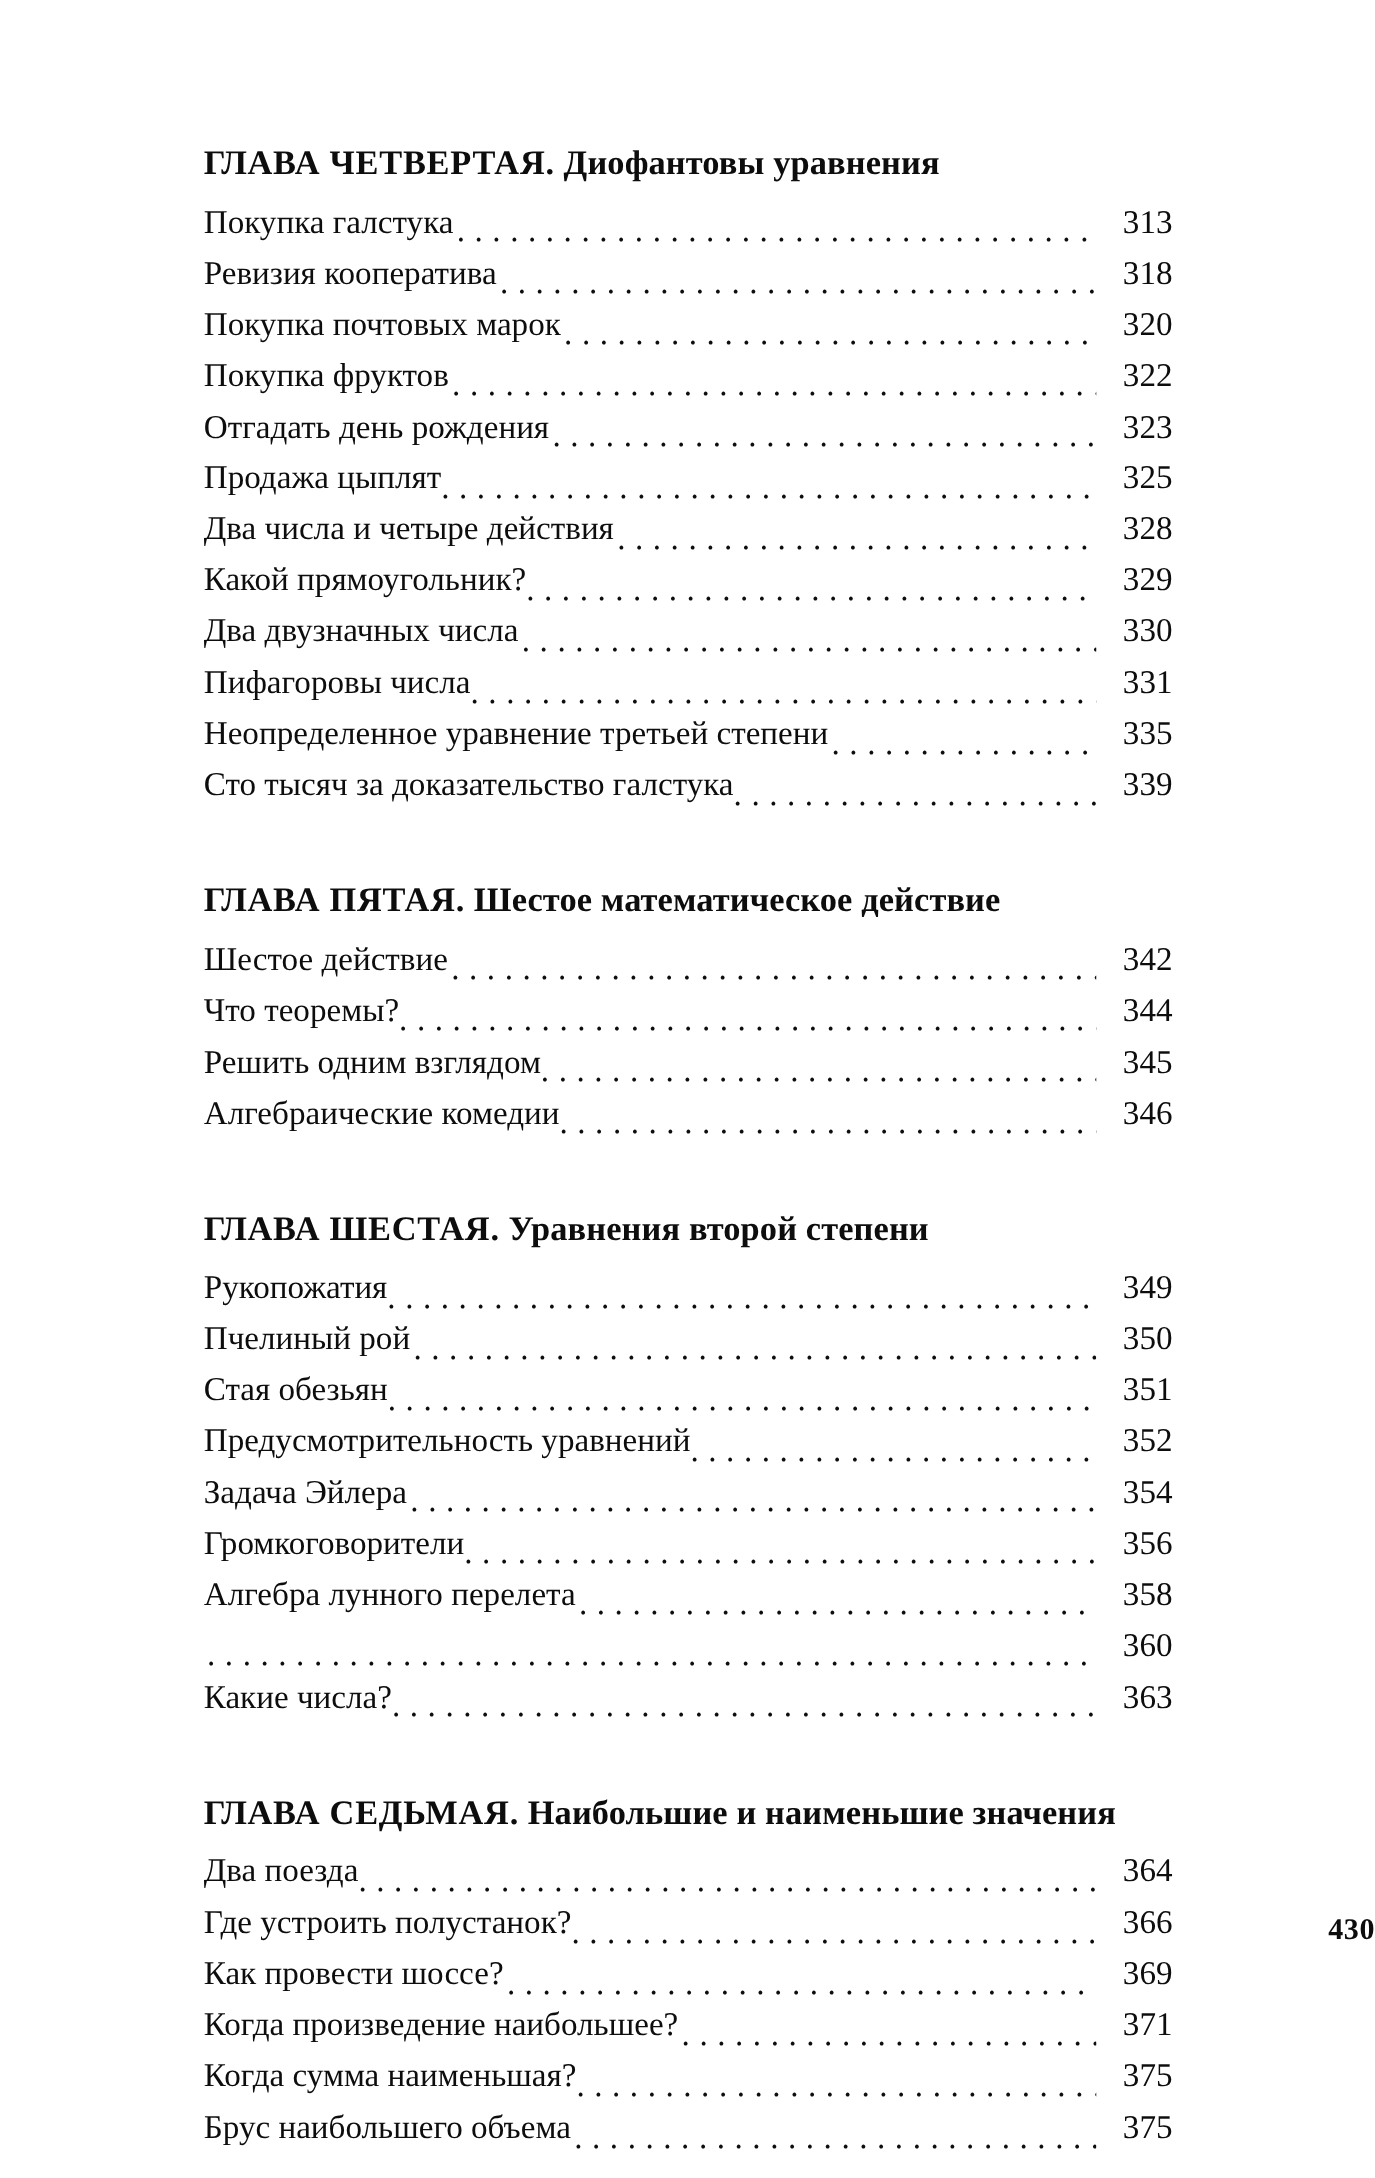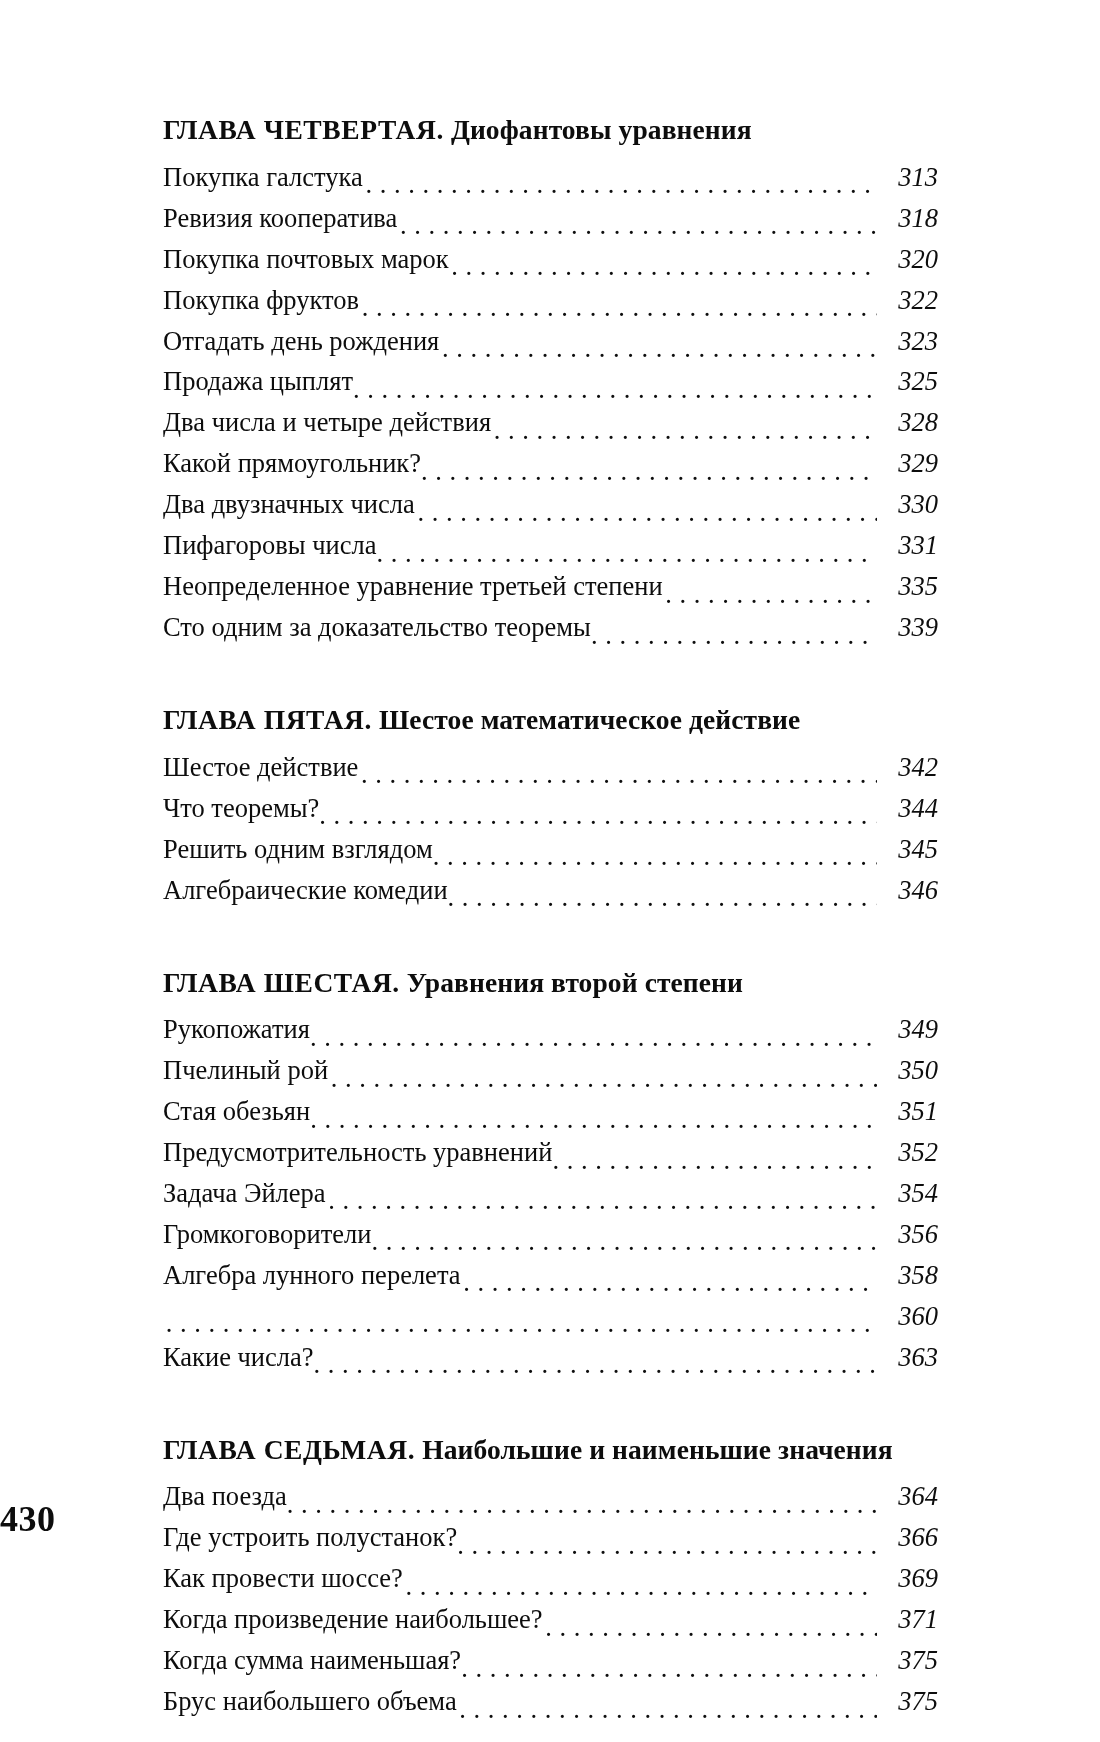--- a/index.html
+++ b/index.html
@@ -79,30 +79,29 @@
 
   
   .entry.tight .entry-leader {
     margin-left: 0;
   }
 
   .entry-page {
     flex: 0 0 auto;
     text-align: right;
     min-width: 58px;
-    font-style: italic;
   }
 
   .footer {
     position: absolute;
     left: 0;
     right: 0;
-    top: 1498px;
-    text-align: left;
-    font-size: 36px;
+    top: 1531px;
+    text-align: right;
+    font-size: 24px;
     font-weight: bold;
     letter-spacing: 0.5px;
   }
 </style>
 </head>
 <body>
 
 <div class="page">
   <div class="toc" id="toc-root">
       <div class="chapter-block">
@@ -156,21 +155,21 @@
           <span class="entry-title">Пифагоровы числа</span>
           <span class="entry-leader"></span>
           <span class="entry-page">331</span>
         </div>
         <div class="entry">
           <span class="entry-title">Неопределенное уравнение третьей степени</span>
           <span class="entry-leader"></span>
           <span class="entry-page">335</span>
         </div>
         <div class="entry tight">
-          <span class="entry-title">Сто одним за доказательство теоремы</span>
+          <span class="entry-title">Сто тысяч за доказательство галстука</span>
           <span class="entry-leader"></span>
           <span class="entry-page">339</span>
         </div>
       </div>
       <div class="chapter-block">
         <div class="chapter-heading"><span class="ch-label">ГЛАВА ПЯТАЯ.</span> <span>Шестое математическое действие</span></div>
         <div class="entry">
           <span class="entry-title">Шестое действие</span>
           <span class="entry-leader"></span>
           <span class="entry-page">342</span>

